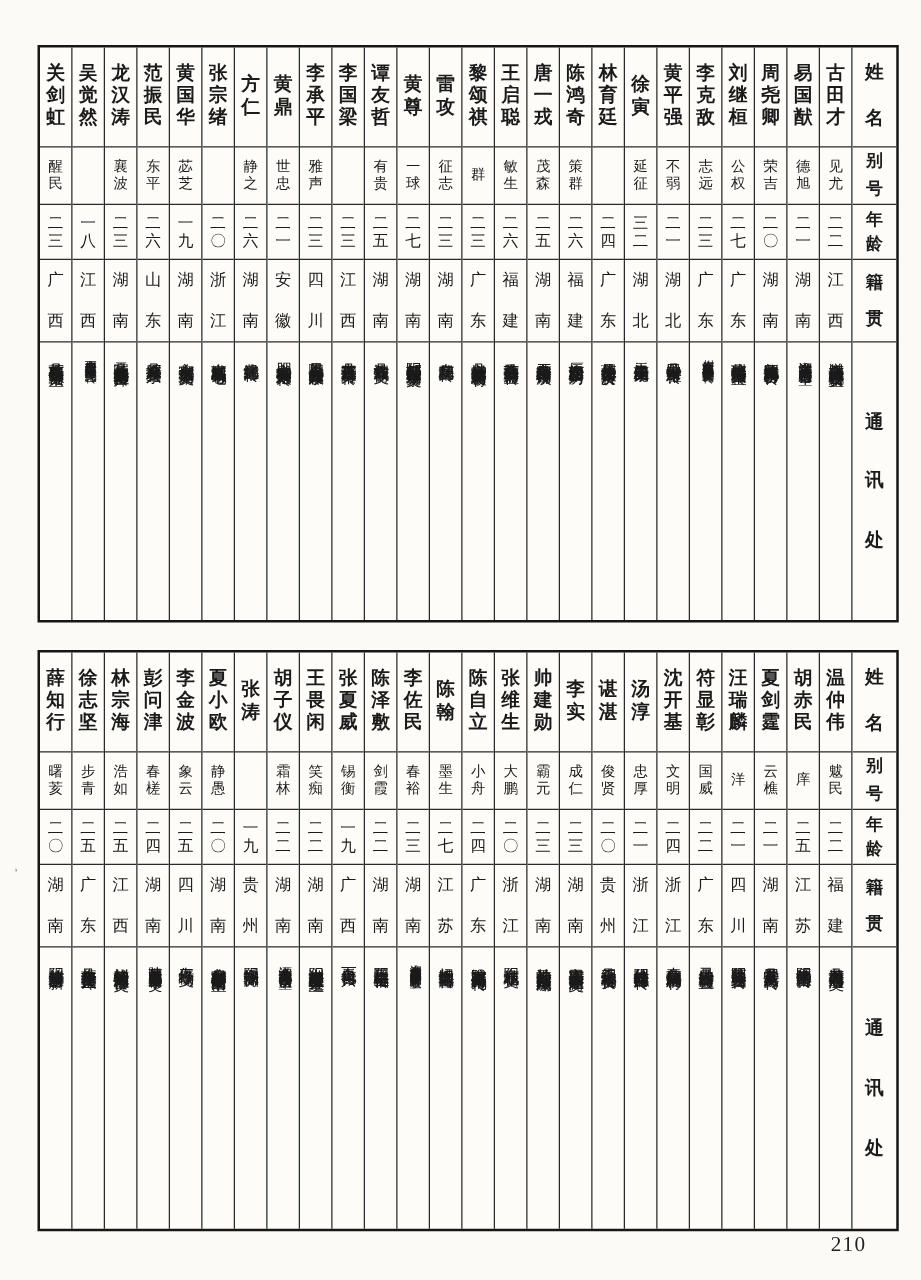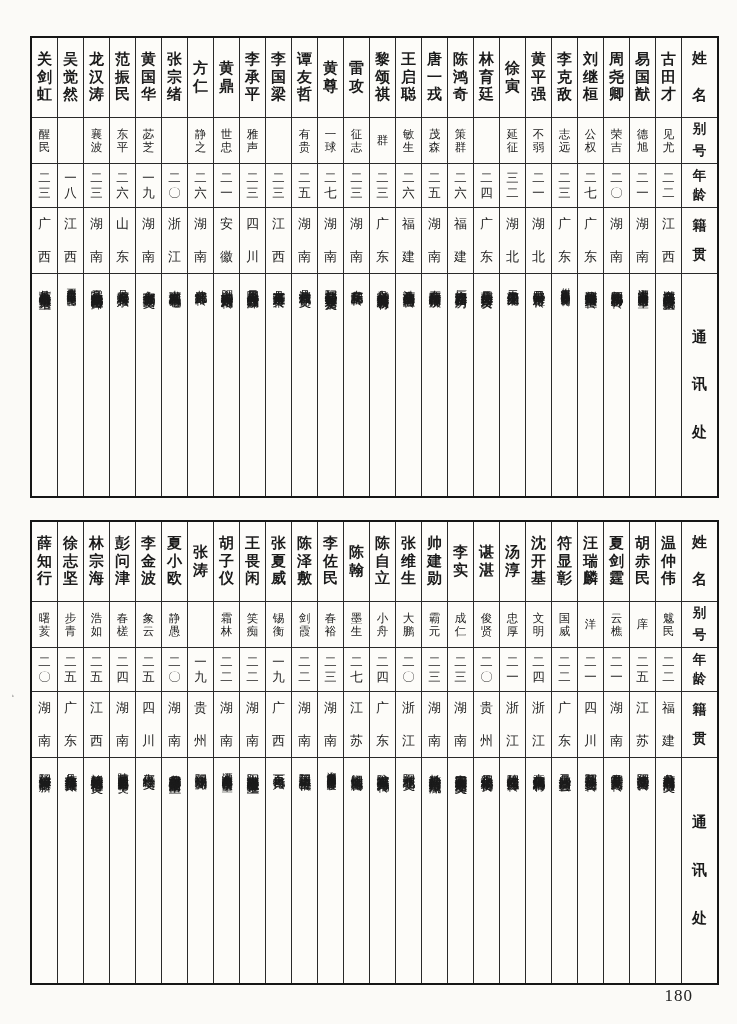--- a/index.html
+++ b/index.html
@@ -1206,14 +1206,14 @@
             <span>湖</span>
             <span>南</span>
           </div>
           <div class="cell c-addr">
             <div class="addr-text" style="font-size: 12.5px;">益阳鲜埠镇沙河村全泰新</div>
           </div>
         </div>
       </section>
   </div>
   <div class="stray-mark">、</div>
-  <div class="page-number">180</div>
+  <div class="page-number">210</div>
 </div>
 
 </body></html>

